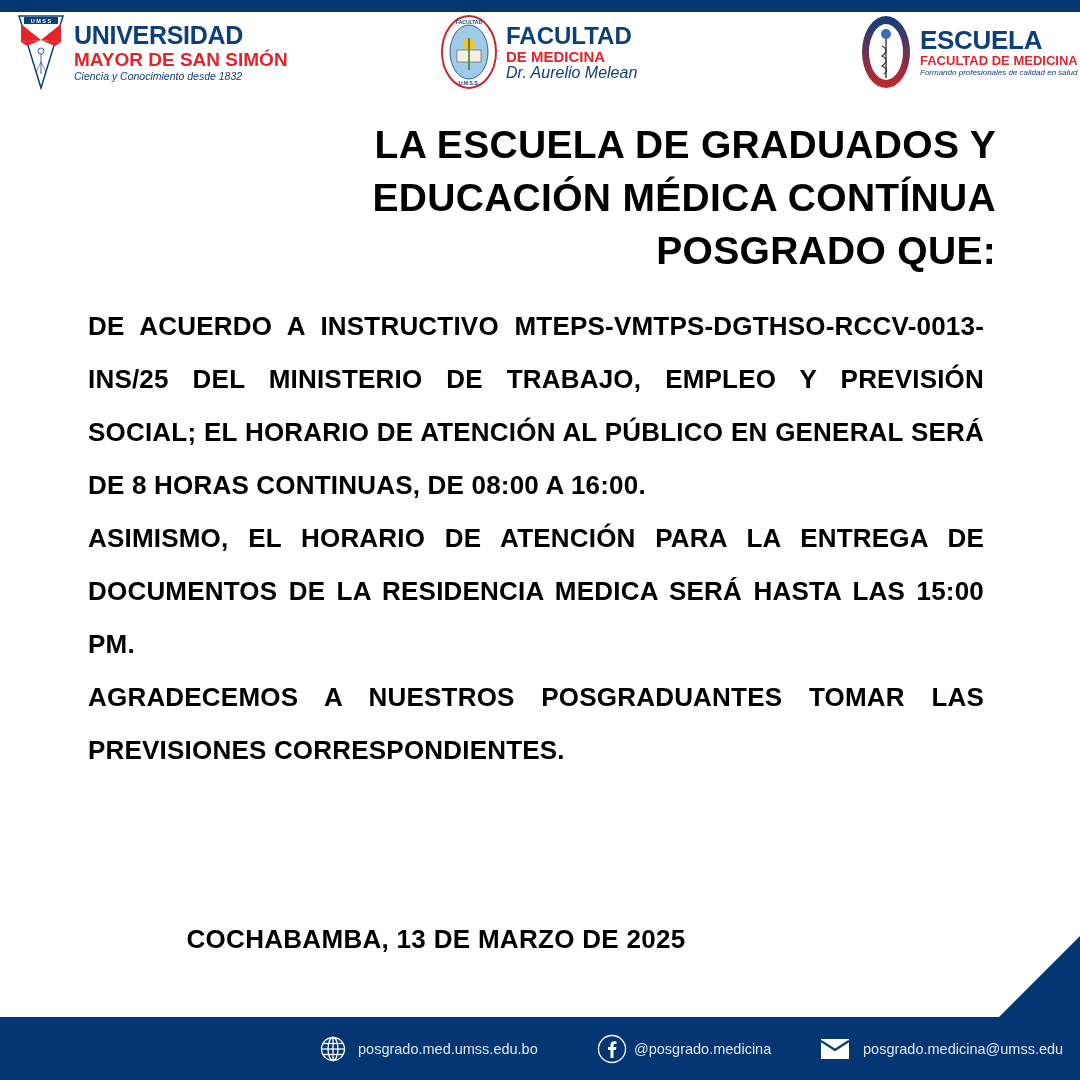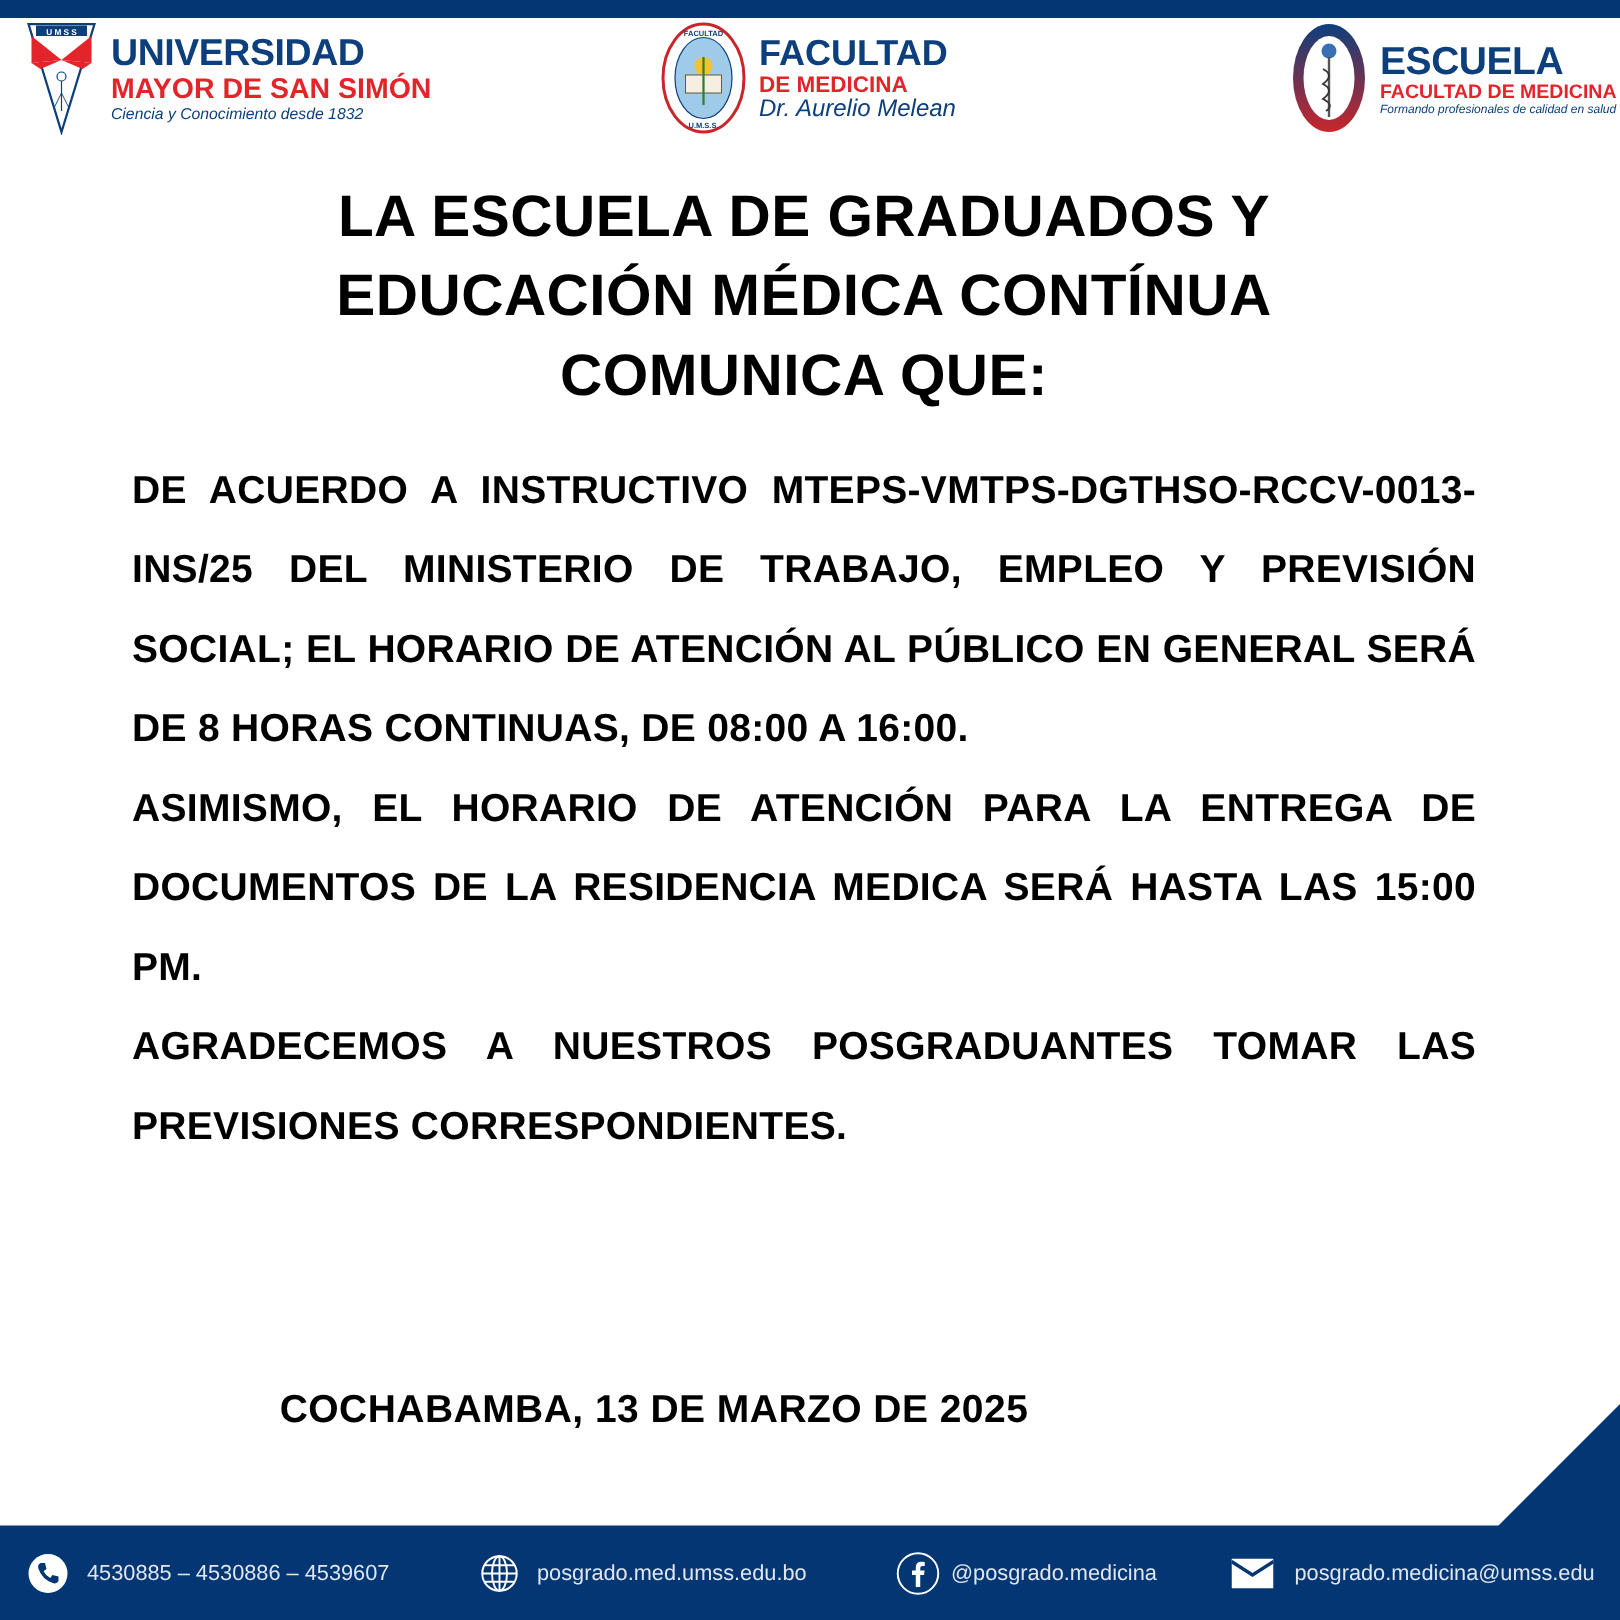--- a/index.html
+++ b/index.html
@@ -26,22 +26,22 @@
     .fac-tag { color: #0d3f7c; font-style: italic; font-size: 16px; margin-top: 1px; }
 
     .logo-pos { left: 860px; }
     .logo-pos .txt { margin-left: 8px; }
     .pos-big { color: #0d3f7c; font-weight: 900; font-size: 26px; letter-spacing: -0.3px; }
     .pos-red { color: #e3242b; font-weight: 900; font-size: 13px; margin-top: 1px; }
     .pos-tag { color: #0d3f7c; font-style: italic; font-size: 8px; margin-top: 2px; }
 
     
     .heading {
-      position: absolute; left: 96px; top: 118px; width: 880px;
-      text-align: center; color: #000; font-weight: 900;
+      position: absolute; left: 116px; top: 118px; width: 880px;
+      text-align: right; color: #000; font-weight: 900;
       font-size: 39px; line-height: 53px; letter-spacing: 0.3px;
     }
 
     
     .body-text {
       position: absolute; left: 88px; top: 300px; width: 896px;
       color: #000; font-weight: 900; font-size: 26px; line-height: 53px;
       letter-spacing: 0.2px;
     }
     .body-text p { margin: 0; text-align: justify; text-align-last: left; }
@@ -136,43 +136,34 @@
   <div class="txt">
     <span class="pos-big">ESCUELA</span>
     <span class="pos-red">FACULTAD DE MEDICINA</span>
     <span class="pos-tag">Formando profesionales de calidad en salud</span>
   </div>
 </div>
 
 <div class="heading">
   <div>LA ESCUELA DE GRADUADOS Y</div>
   <div>EDUCACIÓN MÉDICA CONTÍNUA</div>
-  <div>COMUNICA QUE:</div>
+  <div>POSGRADO QUE:</div>
 </div>
 
 <div class="body-text">
   <p>DE ACUERDO A INSTRUCTIVO MTEPS-VMTPS-DGTHSO-RCCV-0013-INS/25 DEL MINISTERIO DE TRABAJO, EMPLEO Y PREVISIÓN SOCIAL; EL HORARIO DE ATENCIÓN AL PÚBLICO EN GENERAL SERÁ DE 8 HORAS CONTINUAS, DE 08:00 A 16:00.</p>
   <p>ASIMISMO, EL HORARIO DE ATENCIÓN PARA LA ENTREGA DE DOCUMENTOS DE LA RESIDENCIA MEDICA SERÁ HASTA LAS 15:00  PM.</p>
   <p>AGRADECEMOS A NUESTROS POSGRADUANTES TOMAR LAS PREVISIONES CORRESPONDIENTES.</p>
 </div>
 
 <div class="date-line">COCHABAMBA, 13 DE MARZO DE 2025</div>
 
 <div class="corner-tri"></div>
 
 <div class="footer">
-  <div class="f-item f-phone">
-    <span class="ic">
-      <svg width="28" height="28" viewBox="0 0 28 28">
-        <circle cx="14" cy="14" r="13" fill="#ffffff"></circle>
-        <path d="M9,7 L12,7 L13,11 L11,12.5 Q12.5,15.5 15.5,17 L17,15 L21,16 L21,19 Q20,21 17.5,20.5 Q10,18 7.5,10.5 Q7,8 9,7 Z" fill="#033672"></path>
-      </svg>
-    </span>
-    <span class="lbl">4530885 – 4530886 – 4539607</span>
-  </div>
   <div class="f-item f-web">
     <span class="ic">
       <svg width="26" height="26" viewBox="0 0 26 26" fill="none" stroke="#ffffff" stroke-width="1.3">
         <circle cx="13" cy="13" r="11.5"></circle>
         <ellipse cx="13" cy="13" rx="5" ry="11.5"></ellipse>
         <line x1="1.5" y1="13" x2="24.5" y2="13"></line>
         <line x1="3" y1="7.5" x2="23" y2="7.5"></line>
         <line x1="3" y1="18.5" x2="23" y2="18.5"></line>
         <line x1="13" y1="1.5" x2="13" y2="24.5"></line>
       </svg>

